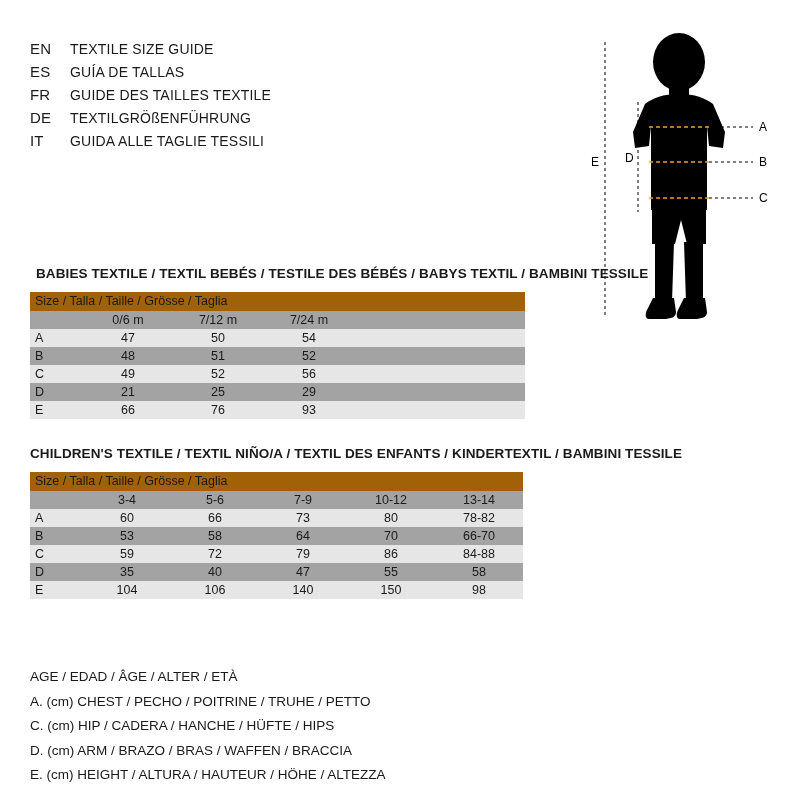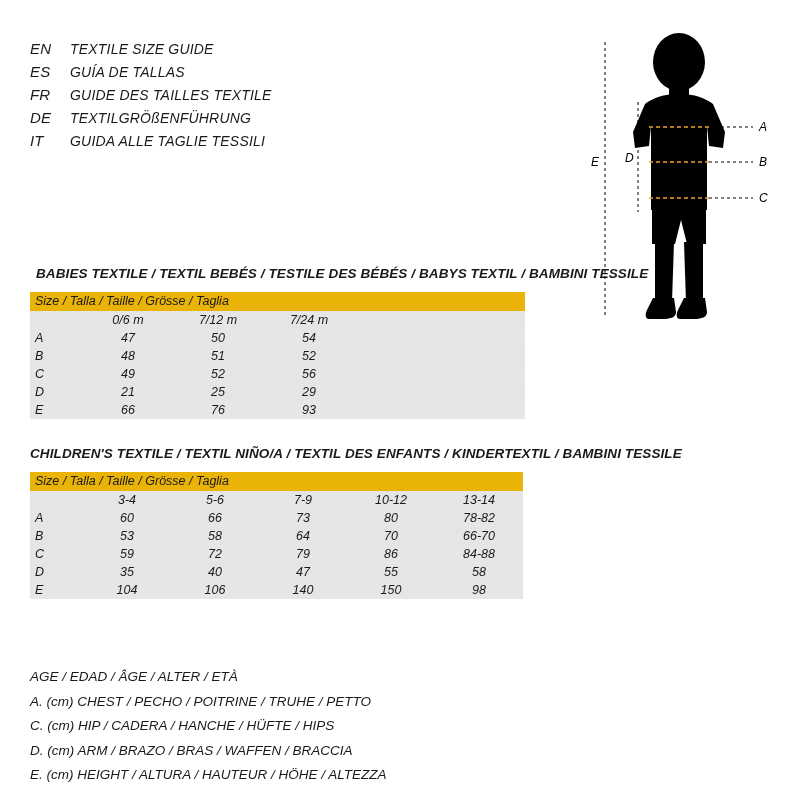--- a/index.html
+++ b/index.html
@@ -13,21 +13,20 @@
     font-family: "Liberation Sans", sans-serif;
     color: #1a1a1a;
     position: relative;
     overflow: hidden;
   }
   .page {
     position: relative;
     width: 800px;
     height: 800px;
     box-sizing: border-box;
-    font-style: italic;
   }
 
   
   .titles {
     position: absolute;
     left: 30px;
     top: 40px;
     width: 520px;
   }
   .title-row {
@@ -80,29 +79,29 @@
     height: 18px;
     line-height: 18px;
     text-align: center;
   }
   .lbl-col {
     text-align: left;
     padding-left: 5px !important;
     width: 20px;
   }
   .banner td {
-    background: #eab308;
+    background: #a16207;
     text-align: left;
     padding-left: 5px !important;
     font-size: 12.5px;
     height: 19px;
     line-height: 19px;
   }
   .shade td { background: #e6e6e6; }
-  .plain td { background: #e5e5e5; }
+  .plain td { background: #a3a3a3; }
 
   #babies-table { left: 30px; top: 292px; }
   #babies-table td.c0 { width: 48px; }
   #babies-table td.c1 { width: 90px; }
   #babies-table td.c2 { width: 90px; }
   #babies-table td.c3 { width: 92px; }
   #babies-table td.pad { width: 170px; }
 
   #children-table { left: 30px; top: 472px; }
   #children-table td.c0 { width: 48px; }

